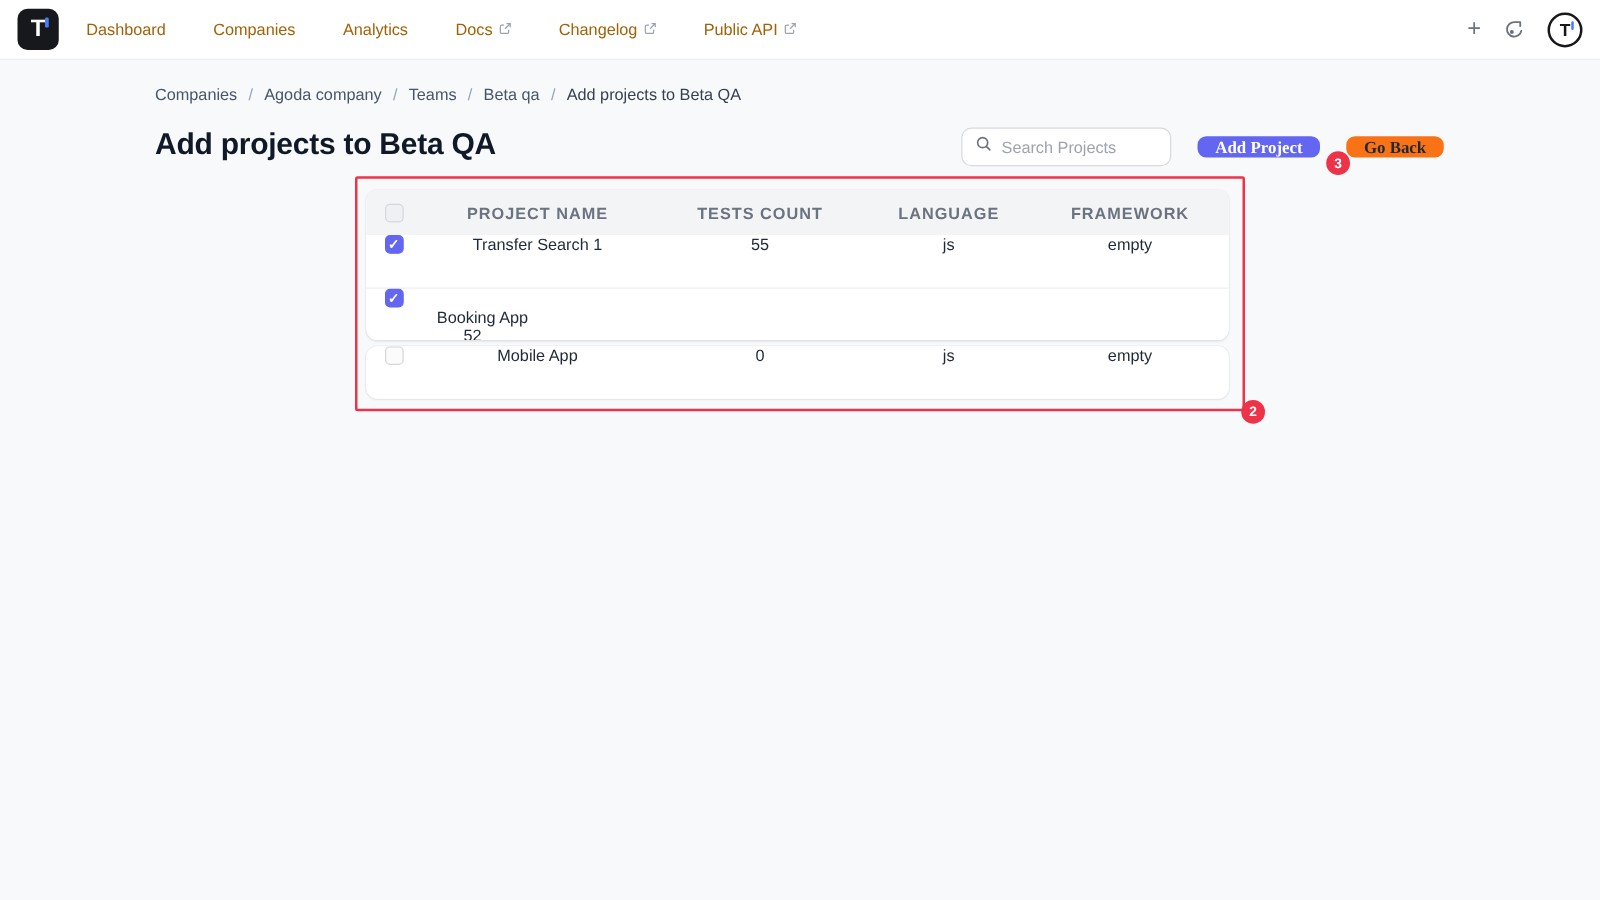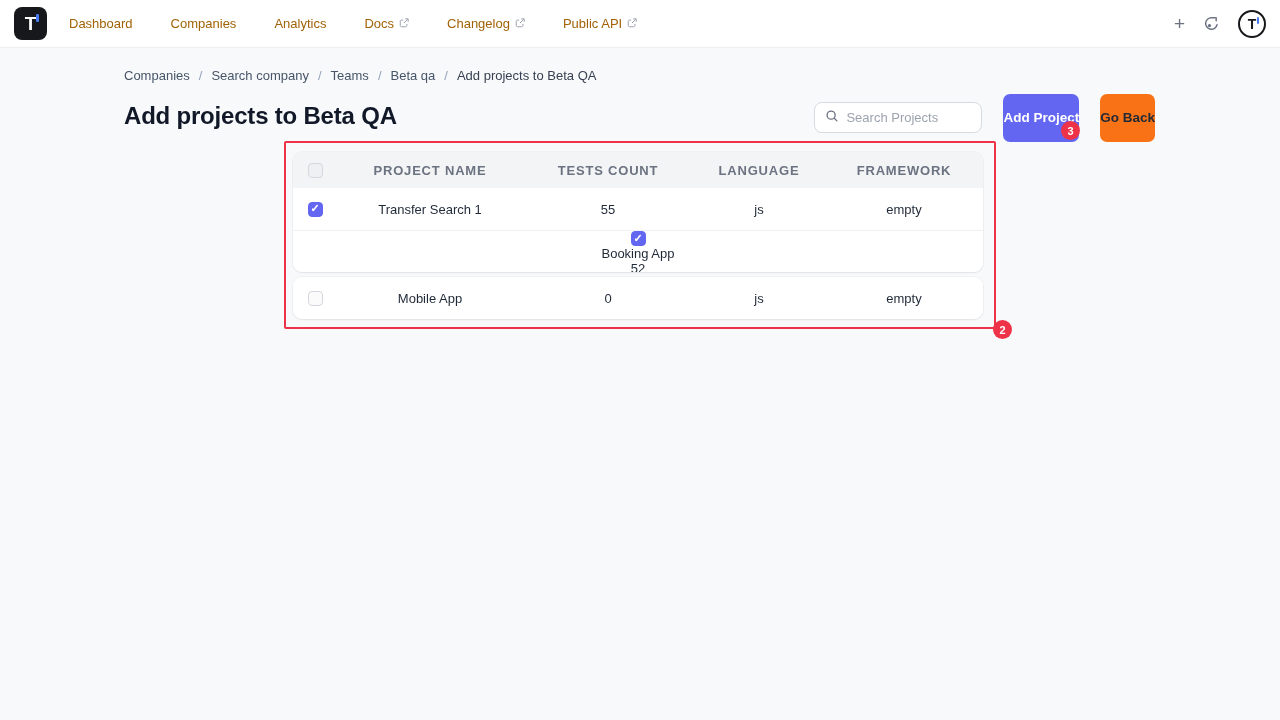--- a/index.html
+++ b/index.html
@@ -65,39 +65,39 @@
   .search-box {
     width:168px; height:31px; background:#fff; border:1px solid #d7dadf;
     border-radius:8px; display:flex; align-items:center; padding:0 10px; gap:7px;
   }
   .search-box input {
     border:none; outline:none; width:120px; font-size:13px; color:#374151;
     font-family:"Liberation Sans", sans-serif; background:transparent;
   }
   .search-box input::placeholder { color:#9ca3af; }
   .btn {
-    height:48px; border:none; border-radius:7px; font-size:13.5px; font-weight:600;
-    font-family:Liberation Sans, sans-serif; cursor:pointer; padding:0 0;
+    height:17px; border:none; border-radius:7px; font-size:13.5px; font-weight:600;
+    font-family:Liberation Serif, serif; cursor:pointer; padding:0 14px;
   }
   .btn-primary { background:#6366f1; color:#ffffff; }
   .btn-secondary { background:#f97316; color:#1f2937; }
 
   
   .table-wrap { position:absolute; left:293px; top:152px; width:690px; }
   .card {
     background:#fff; border-radius:9px;
     box-shadow:0 1px 2px rgba(16,24,40,.07), 0 0 0 1px rgba(16,24,40,.03);
     overflow:hidden;
   }
   .card + .card { margin-top:5px; }
   .thead {
     display:flex; align-items:center; height:36px; background:#f3f4f6;
   }
   .trow {
-    display:flex; align-items:center; height:42px; background:#fff;
+    display:flex; align-items:flex-start; height:42px; background:#fff;
   }
   .trow + .trow { border-top:1px solid #eef0f3;flex-direction:column; }
   .c { text-align:center; }
   .c0 { width:44px; display:flex; justify-content:center; align-items:center; }
   .c1 { width:186px; }
   .c2 { width:170px; }
   .c3 { width:132px; }
   .c4 { width:158px; }
   .th {
     font-size:13px; font-weight:600; color:#6b7280;
@@ -187,21 +187,21 @@
     <div class="avatar">
       <span class="letter">T</span>
       <span class="tick"></span>
     </div>
   </div>
 </div>
 
 <div class="breadcrumb">
   <span class="crumb">Companies</span>
   <span class="crumb-sep">/</span>
-  <span class="crumb">Search company</span>
+  <span class="crumb">Agoda company</span>
   <span class="crumb-sep">/</span>
   <span class="crumb">Teams</span>
   <span class="crumb-sep">/</span>
   <span class="crumb">Beta qa</span>
   <span class="crumb-sep">/</span>
   <span class="crumb current">Add projects to Beta QA</span>
 </div>
 
 <h1 class="page-title">Add projects to Beta QA</h1>
 

